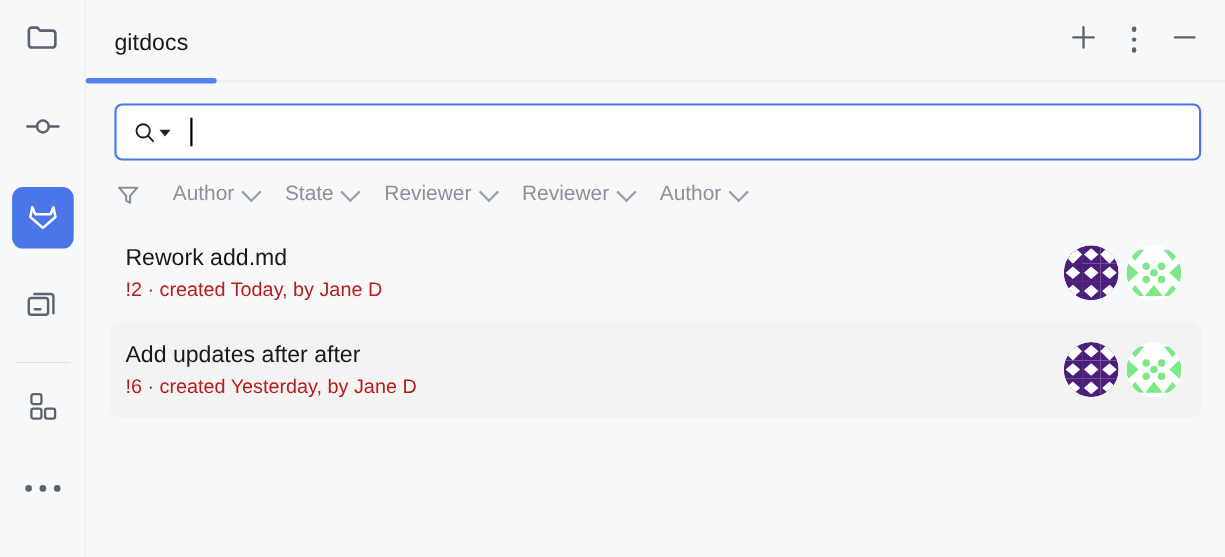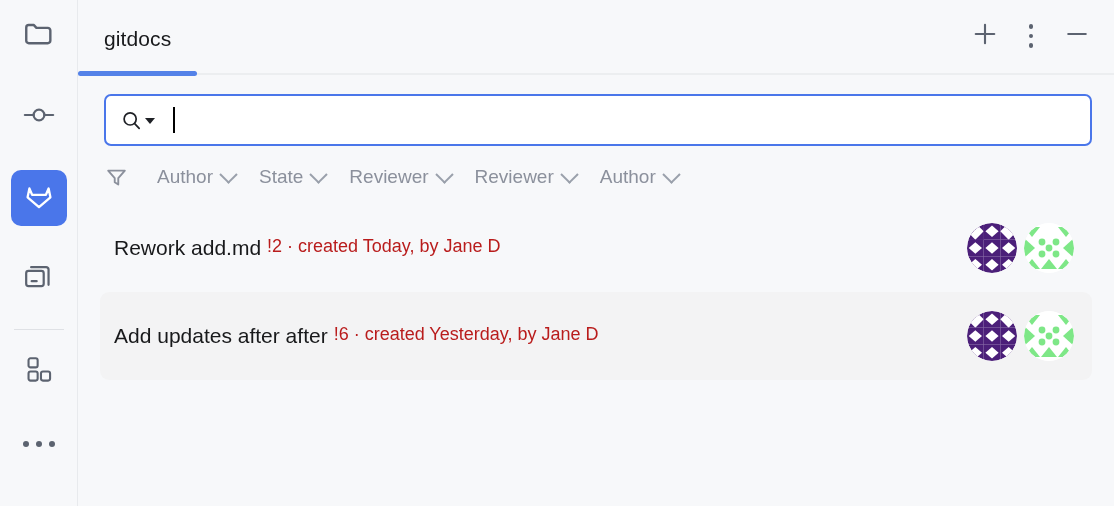--- a/index.html
+++ b/index.html
@@ -252,21 +252,21 @@
     height: 88px;
     border-radius: 9px;
     padding: 0 18px 0 14px;
     box-sizing: border-box;
   }
   .row.selected {
     background: #f3f3f4;
   }
   .row-main {
     display: flex;
-    flex-direction: row;
+    flex-direction: column;
     gap: 6px;
   }
   .row-title {
     font-size: 21px;
     color: #18191b;
   }
   .row-meta {
     font-size: 18px;
     color: #b91c1c;
   }

